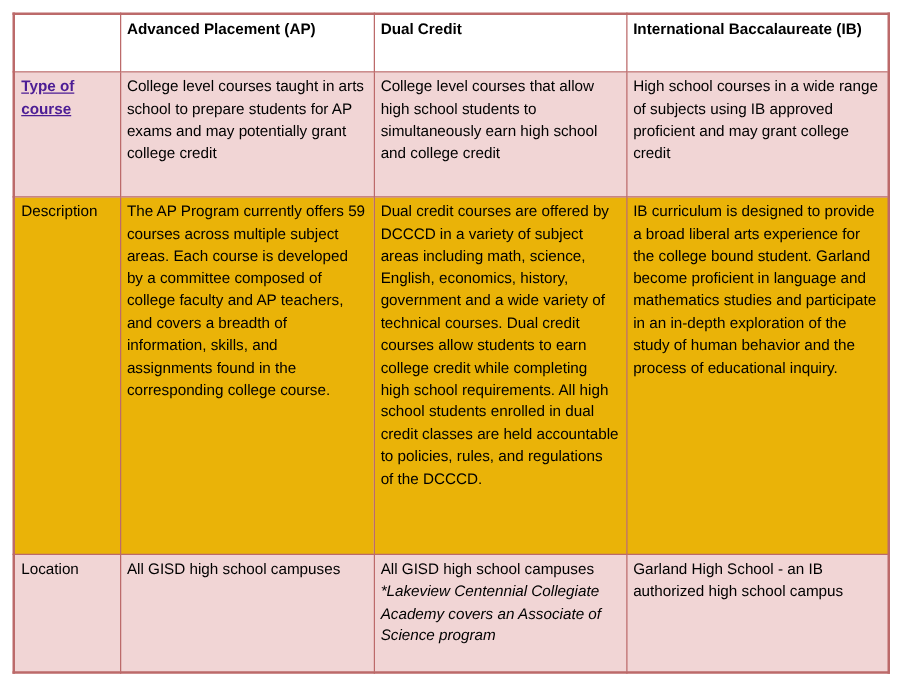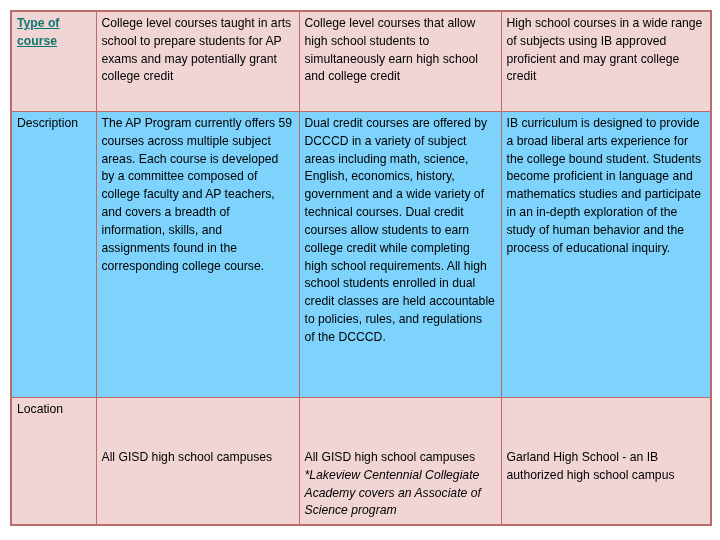--- a/index.html
+++ b/index.html
@@ -49,72 +49,78 @@
   
   tr.header-row td {
     background: #ffffff;
     font-weight: bold;
     height: 38px;
     vertical-align: top;
   }
 
   
   tr.row-pink td { background: #f1d5d5; }
-  tr.row-white td { background: #7dd3fc; }
+  tr.row-white td { background: #eab308; }
 
   td.label-cell {
     font-weight: bold;
   }
 
   
   .link-label {
-    color: #0f766e;
+    color: #4c1d95;
     font-weight: bold;
     text-decoration: underline;
     cursor: pointer;
     display: inline;
   }
 
   .italic-note {
     font-style: italic;
     display: block;
   }
 
-  .cell-text { display: block; margin-top: 48px; }
+  .cell-text { display: block; }
 
   .row-type td     { height: 92px; }
   .row-desc td     { height: 278px; }
   .row-location td { height: 86px; }
 </style>
 </head>
 <body>
 
 <div id="comparison-table-wrap">
   <table class="comparison-table">
     <colgroup>
       <col class="c-label">
       <col class="c-ap">
       <col class="c-dc">
       <col class="c-ib">
     </colgroup>
     <tbody>
 
+      <tr class="header-row">
+        <td></td>
+        <td>Advanced Placement (AP)</td>
+        <td>Dual Credit</td>
+        <td>International Baccalaureate (IB)</td>
+      </tr>
 
       <tr class="row-pink row-type">
         <td class="label-cell"><span class="link-label">Type of course</span></td>
         <td>College level courses taught in arts school to prepare students for AP exams and may potentially grant college credit</td>
         <td>College level courses that allow high school students to simultaneously earn high school and college credit</td>
         <td>High school courses in a wide range of subjects using IB approved proficient and may grant college credit</td>
       </tr>
 
       <tr class="row-white row-desc">
         <td class="label-cell">Description</td>
         <td>The AP Program currently offers 59 courses across multiple subject areas. Each course is developed by a committee composed of college faculty and AP teachers, and covers a breadth of information, skills, and assignments found in the corresponding college course.</td>
         <td>Dual credit courses are offered by DCCCD in a variety of subject areas including math, science, English, economics, history, government and a wide variety of technical courses. Dual credit courses allow students to earn college credit while completing high school requirements. All high school students enrolled in dual credit classes are held accountable to policies, rules, and regulations of the DCCCD.</td>
-        <td>IB curriculum is designed to provide a broad liberal arts experience for the college bound student. Students become proficient in language and mathematics studies and participate in an in-depth exploration of the study of human behavior and the process of educational inquiry.</td>
+        <td>IB curriculum is designed to provide a broad liberal arts experience for the college bound student. Garland become proficient in language and mathematics studies and participate in an in-depth exploration of the study of human behavior and the process of educational inquiry.</td>
       </tr>
 
       <tr class="row-pink row-location">
         <td class="label-cell">Location</td>
         <td>
           <span class="cell-text">All GISD high school campuses</span>
         </td>
         <td>
           <span class="cell-text">All GISD high school campuses</span>
           <span class="italic-note">*Lakeview Centennial Collegiate Academy covers an Associate of Science program</span>

